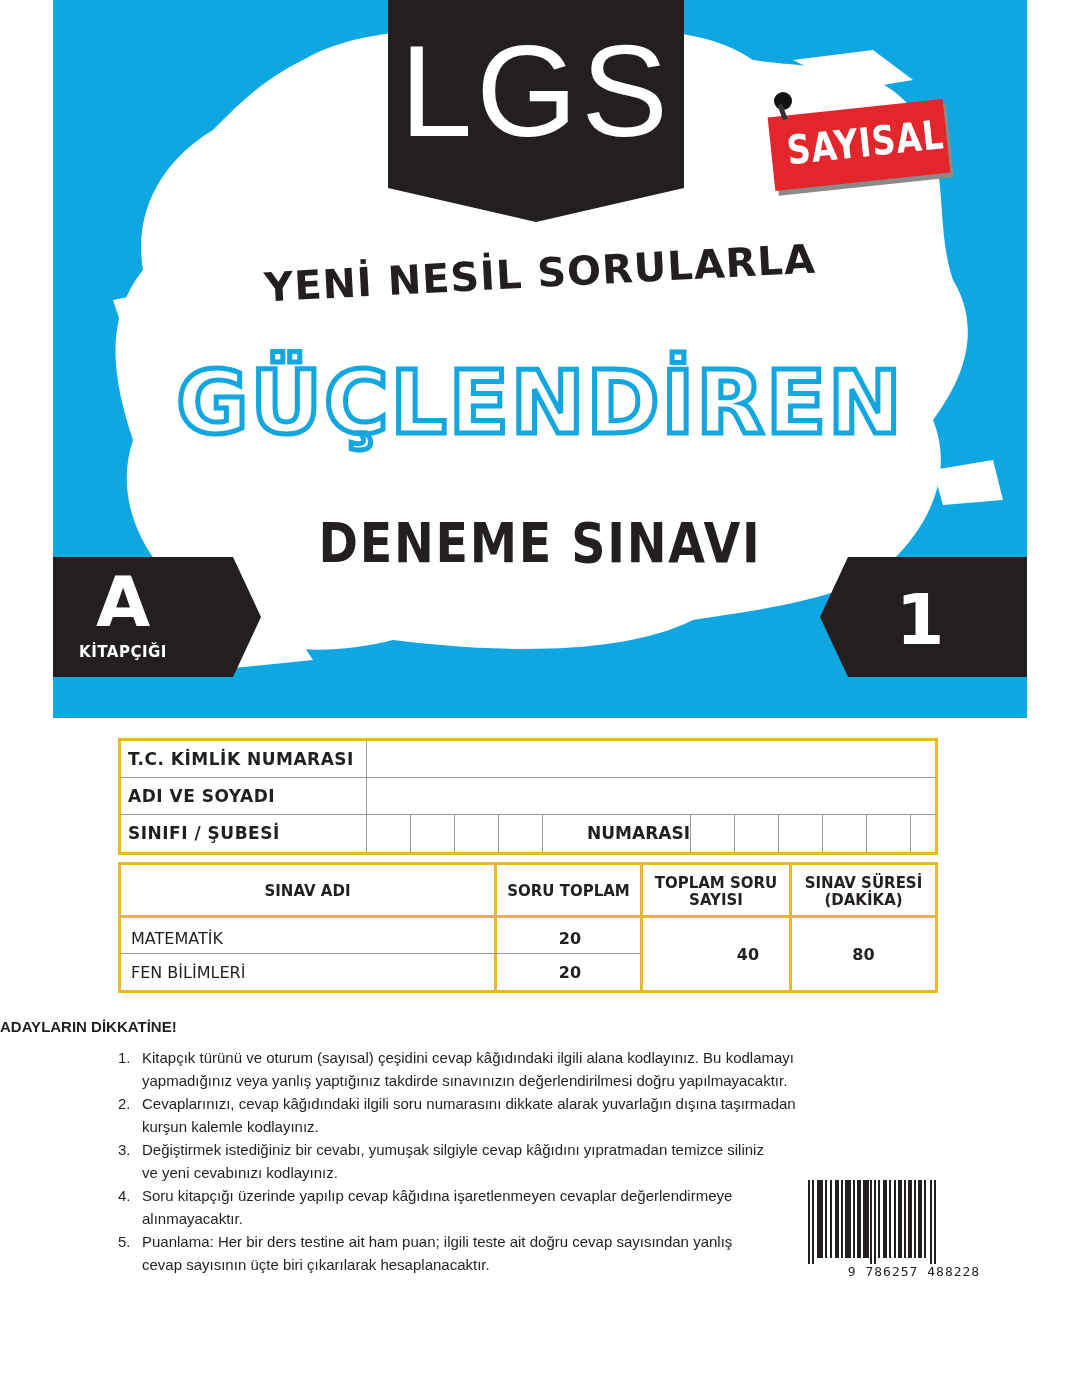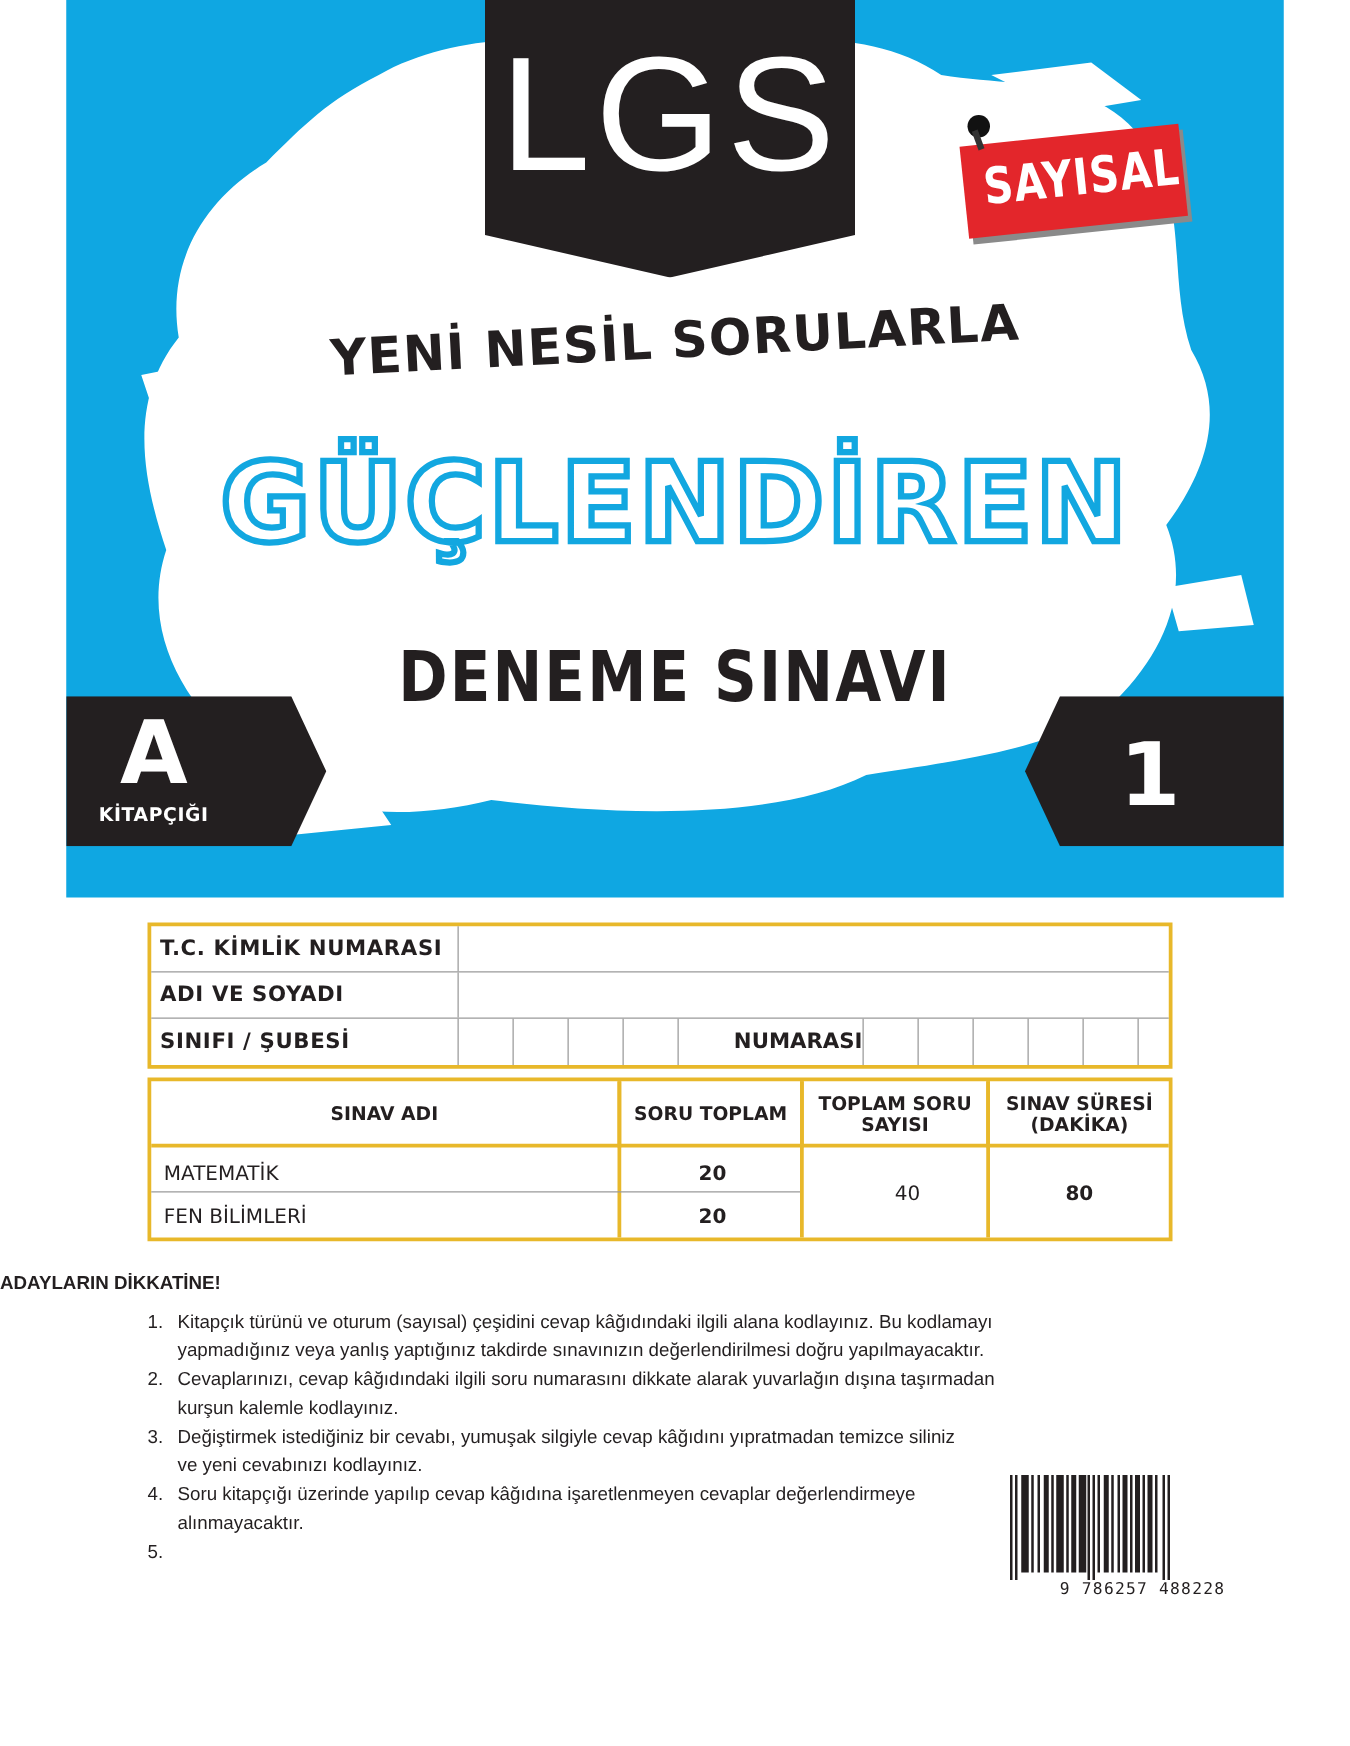--- a/index.html
+++ b/index.html
@@ -116,31 +116,31 @@
   <div class="hdr" style="left:671px;width:143px;border-right:none;padding:0 12px;">SINAV SÜRESİ (DAKİKA)</div>
   <div class="hline"></div>
   <div class="vsep" style="left:373px"></div>
   <div class="vsep" style="left:519px"></div>
   <div class="vsep" style="left:668px"></div>
   <div class="midline"></div>
   <div class="cell-txt" style="left:10px;top:58px;">MATEMATİK</div>
   <div class="cell-txt" style="left:376px;width:146px;text-align:center;top:58px;font-weight:bold;">20</div>
   <div class="cell-txt" style="left:10px;top:92px;">FEN BİLİMLERİ</div>
   <div class="cell-txt" style="left:376px;width:146px;text-align:center;top:92px;font-weight:bold;">20</div>
-  <div class="cell-txt" style="left:522px;width:166px;text-align:center;top:74px;font-weight:normal;">40</div>
+  <div class="cell-txt" style="left:544px;width:166px;text-align:center;top:74px;font-weight:bold;">40</div>
   <div class="cell-txt" style="left:671px;width:143px;text-align:center;top:74px;font-weight:bold;">80</div>
 </div>
 
 <div class="notice-title">ADAYLARIN DİKKATİNE!</div>
 <ul class="notice">
   <li><span class="n">1.</span><span>Kitapçık türünü ve oturum (sayısal) çeşidini cevap kâğıdındaki ilgili alana kodlayınız. Bu kodlamayı yapmadığınız veya yanlış yaptığınız takdirde sınavınızın değerlendirilmesi doğru yapılmayacaktır.</span></li>
   <li><span class="n">2.</span><span>Cevaplarınızı, cevap kâğıdındaki ilgili soru numarasını dikkate alarak yuvarlağın dışına taşırmadan kurşun kalemle kodlayınız.</span></li>
   <li style="padding-right:30px"><span class="n">3.</span><span>Değiştirmek istediğiniz bir cevabı, yumuşak silgiyle cevap kâğıdını yıpratmadan temizce siliniz ve yeni cevabınızı kodlayınız.</span></li>
   <li style="padding-right:30px"><span class="n">4.</span><span>Soru kitapçığı üzerinde yapılıp cevap kâğıdına işaretlenmeyen cevaplar değerlendirmeye alınmayacaktır.</span></li>
-  <li style="padding-right:30px"><span class="n">5.</span></li>
+  <li style="padding-right:30px"><span class="n">5.</span><span>Puanlama: Her bir ders testine ait ham puan; ilgili teste ait doğru cevap sayısından yanlış cevap sayısının üçte biri çıkarılarak hesaplanacaktır.</span></li>
 </ul>
 
 <svg class="barcode" width="128" height="84" viewBox="0 0 128 84">
   <g fill="#231f20">
     <rect x="0" y="0" width="2" height="84"></rect>
       <rect x="4" y="0" width="2" height="84"></rect>
     <rect x="9" y="0" width="6" height="78"></rect>
       <rect x="17" y="0" width="2" height="78"></rect>
     <rect x="22" y="0" width="2" height="78"></rect>
       <rect x="27" y="0" width="4" height="78"></rect>

